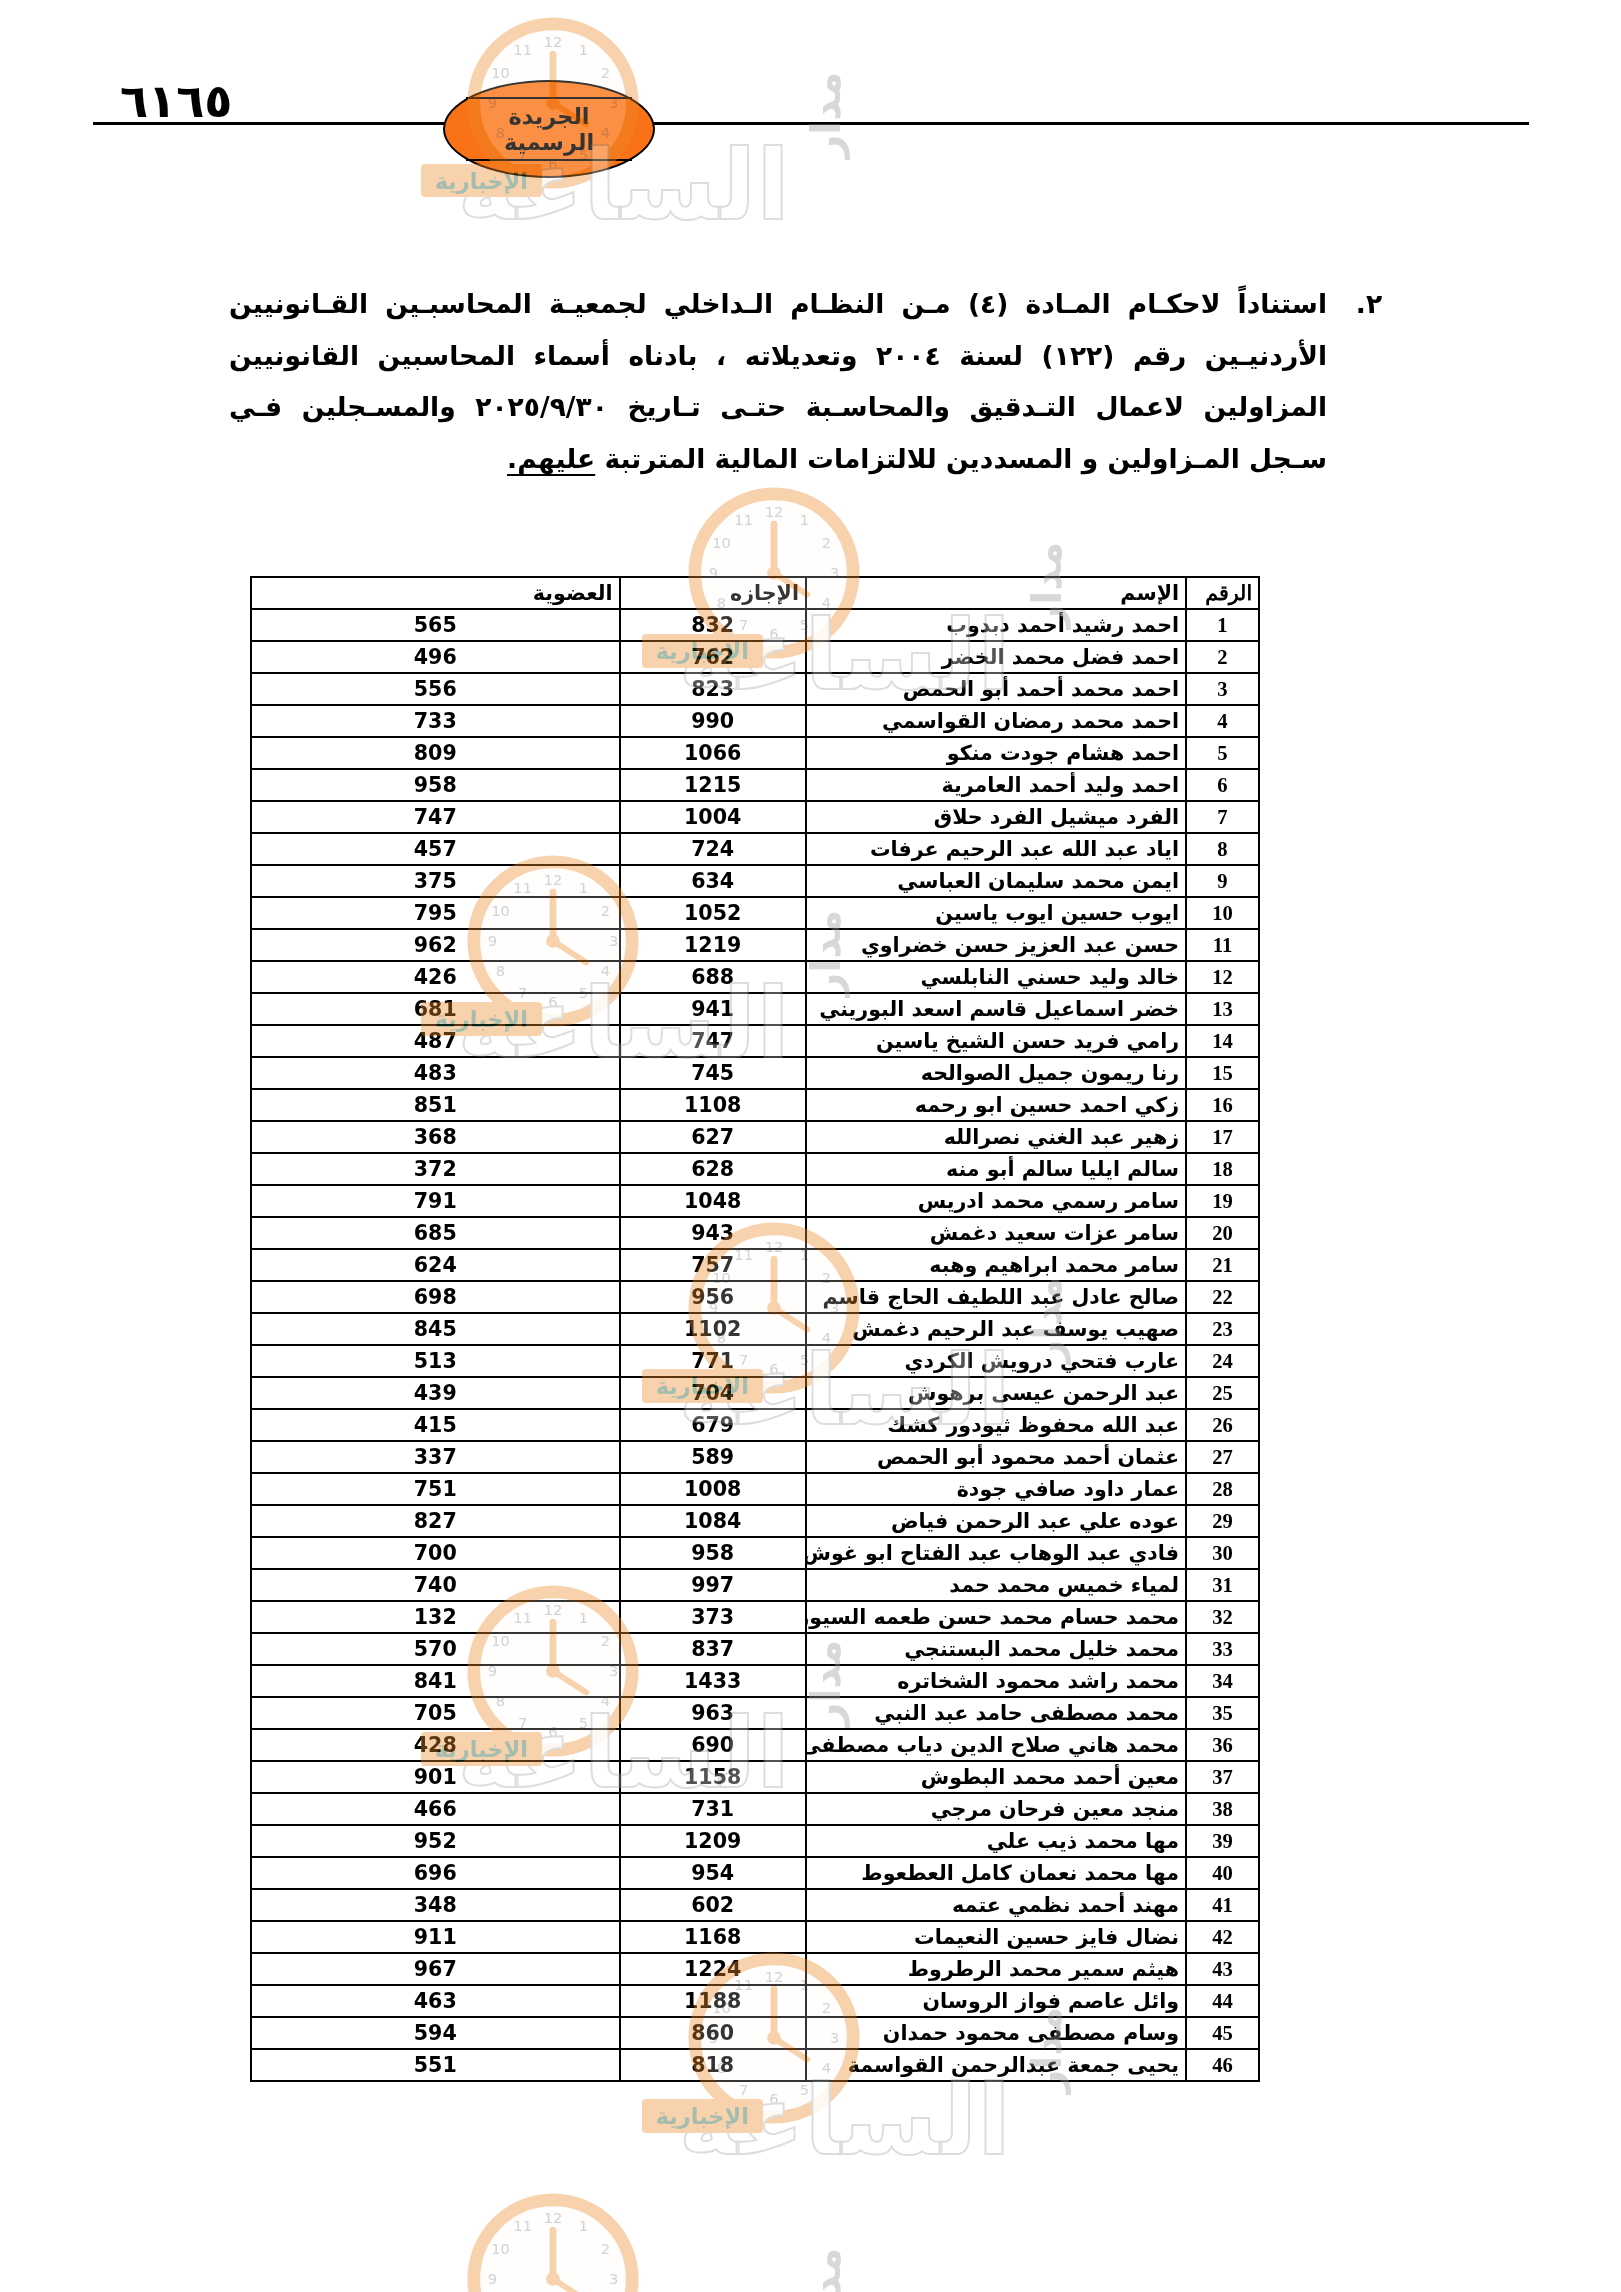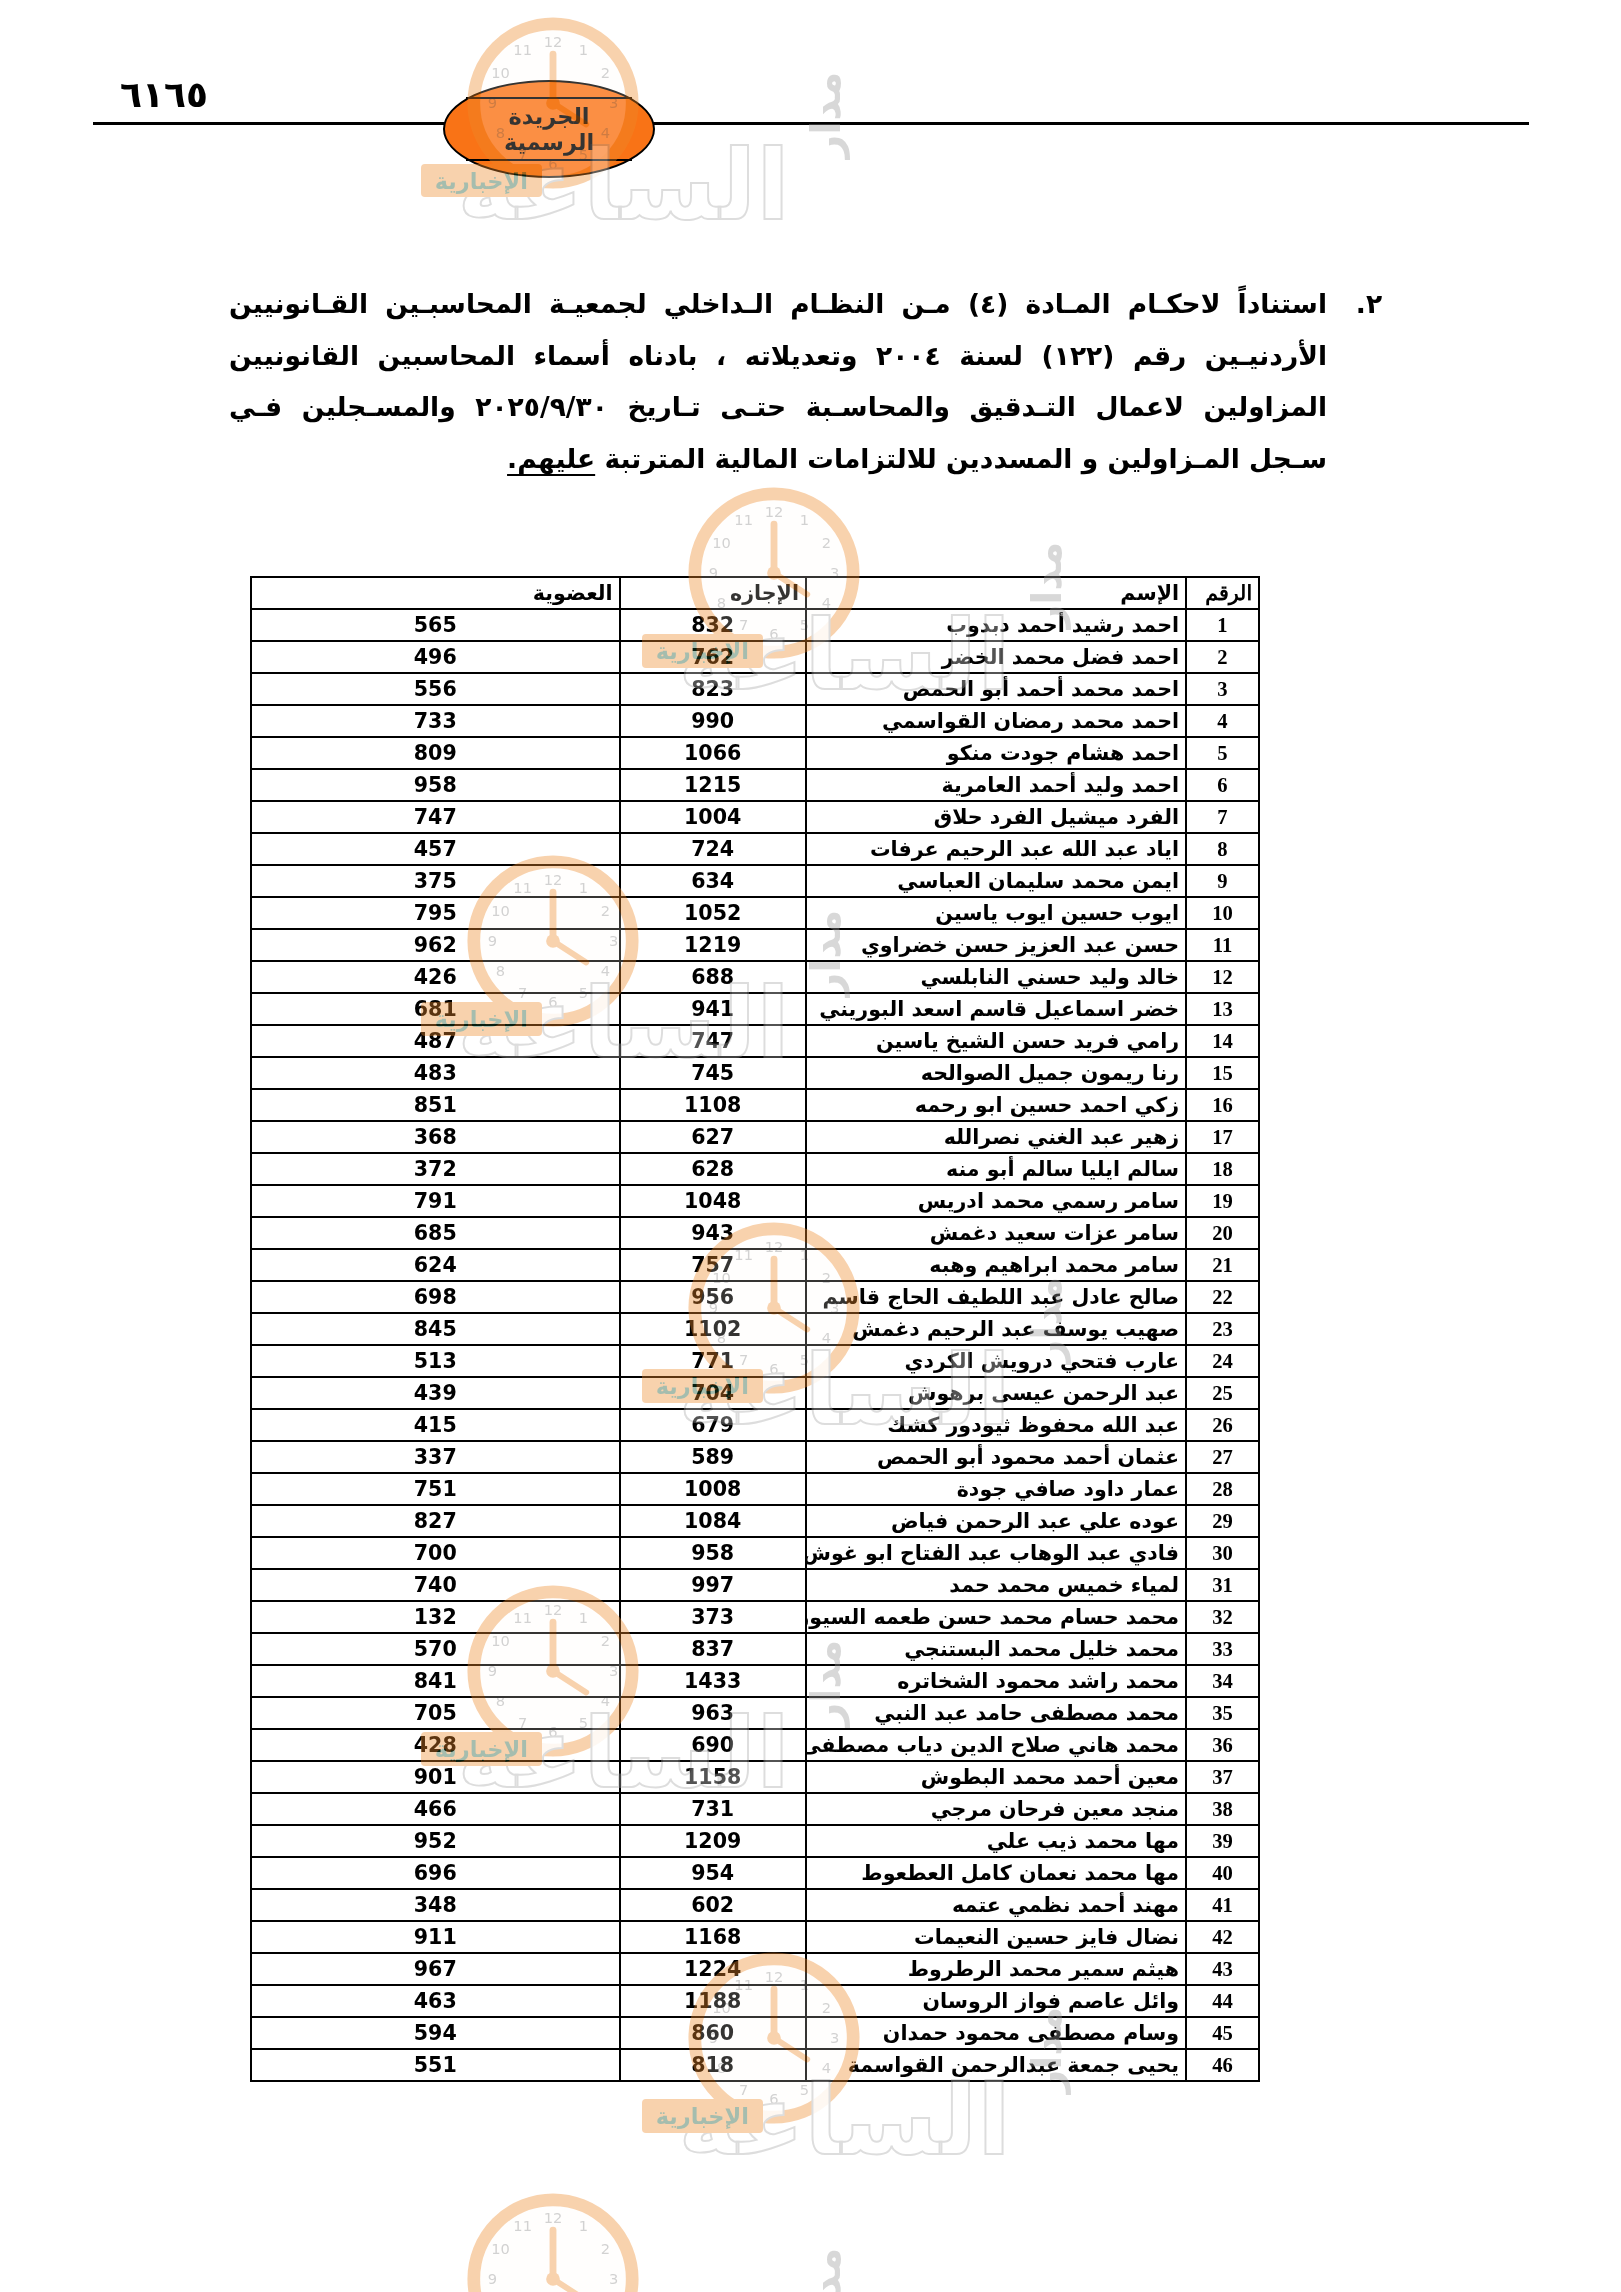--- a/index.html
+++ b/index.html
@@ -8,21 +8,21 @@
     width:1621px; height:2293px;
     position:relative; overflow:hidden;
     font-family:"DejaVu Sans", sans-serif;
     color:#000;
   }
   .page { position:absolute; inset:0; }
 
   
   .page-number {
     position:absolute; left:120px; top:74px;
-    font-size:36px; font-weight:bold; letter-spacing:2px;
+    font-size:46px; font-weight:bold; letter-spacing:2px;
   }
   .top-rule {
     position:absolute; left:93px; top:122px;
     width:1436px; height:2.9px; background:#000;
   }
   .gazette-seal {
     position:absolute; left:443px; top:80px;
     width:212px; height:98px;
     border:2.9px solid #000; border-radius:50%;
     background:#f97316; z-index:2;

